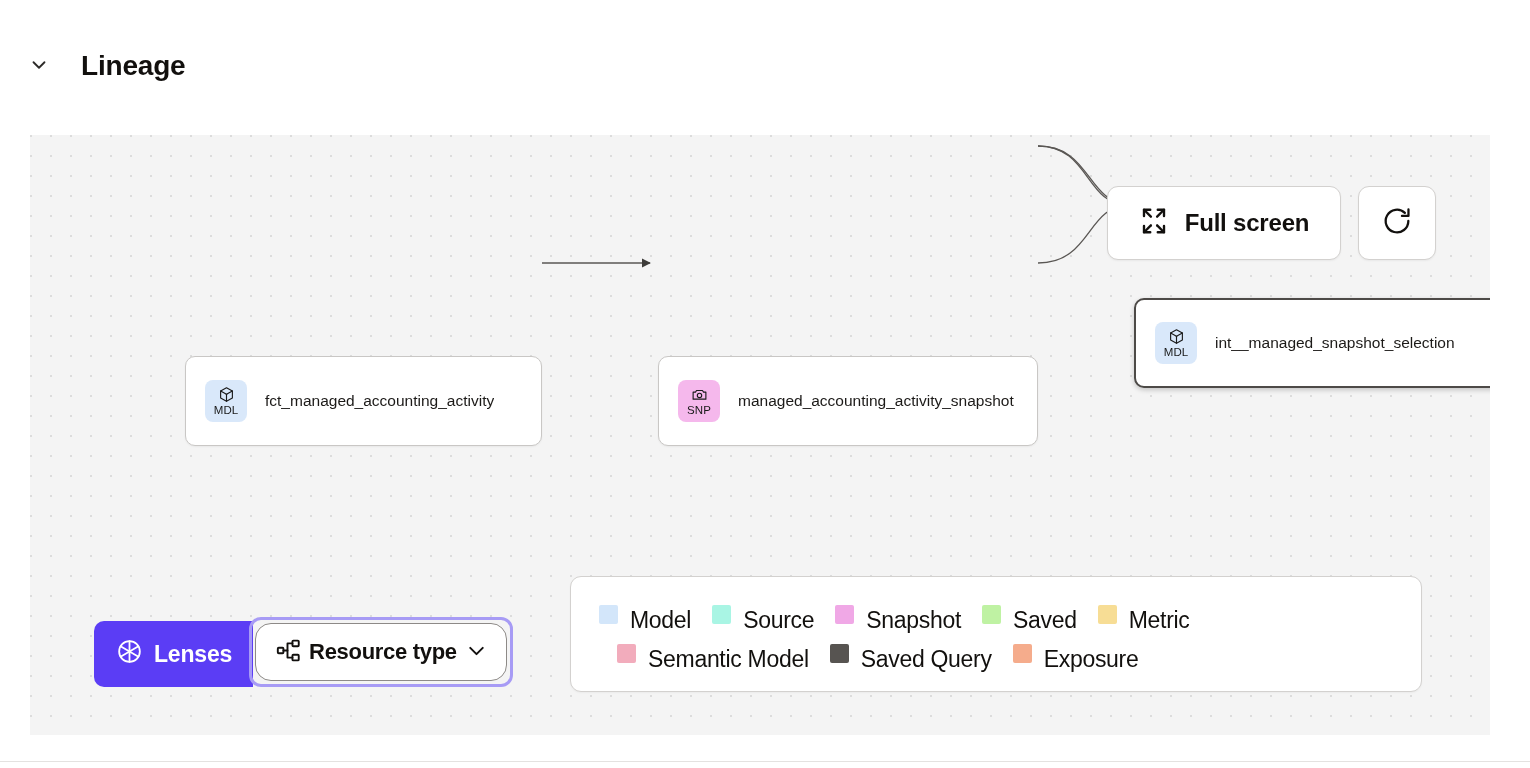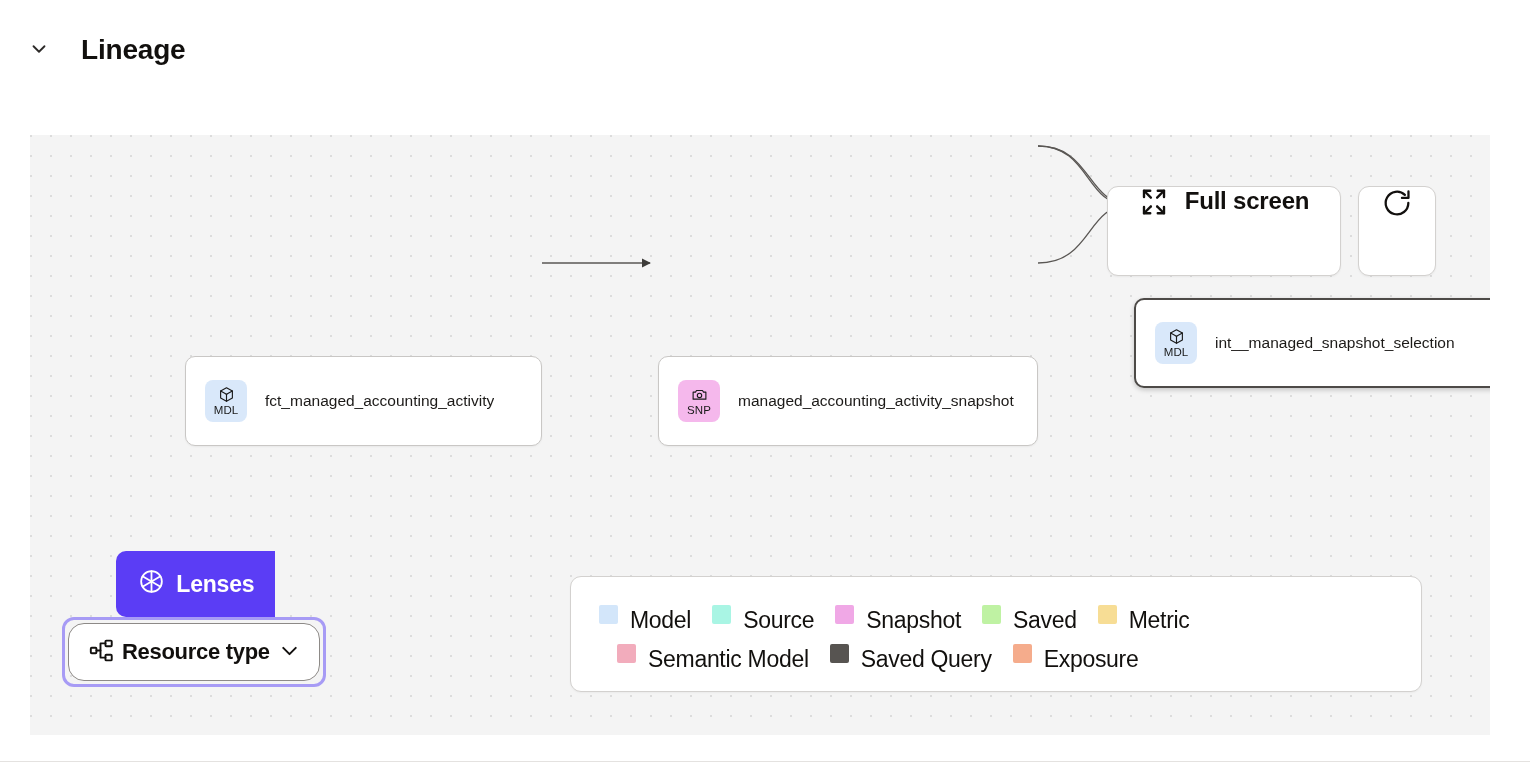--- a/index.html
+++ b/index.html
@@ -7,21 +7,21 @@
     margin: 0; padding: 0;
     width: 1530px; height: 768px;
     background: #ffffff;
     font-family: "Liberation Sans", sans-serif;
     overflow: hidden;
   }
   #page { position: relative; width: 1530px; height: 768px; background:#fff; }
 
   
   .section-header {
-    position: absolute; left: 0; top: 0; width: 100%; height: 100px;
+    position: absolute; left: 0; top: 16px; width: 100%; height: 100px;
     display: flex; align-items: center;
   }
   .chev-toggle {
     position: absolute; left: 26px; top: 36px;
     width: 26px; height: 26px;
     display: flex; align-items: center; justify-content: center;
     cursor: pointer;
   }
   .chev-toggle svg { display:block; }
   .section-title {
@@ -72,29 +72,29 @@
   }
   .node-label {
     margin-left: 18px; font-size: 15.5px; color: #1c1a18;
     white-space: nowrap; overflow: hidden;
   }
 
   
   .canvas-controls { position:absolute; right: 54px; top: 51px; display:flex; gap:17px; }
   .ctl-btn {
     background:#fff; border:1px solid #d3d1cf; border-radius:11px;
-    height: 90px; display:flex; justify-content:center;
+    height: 74px; display:flex; align-items:center; justify-content:center;
     box-shadow: 0 1px 2px rgba(0,0,0,0.05); cursor:pointer;
   }
   .ctl-fullscreen { width: 234px; gap: 16px; }
   .ctl-refresh { width: 78px; }
   .ctl-label { font-size: 24px; font-weight: 600; color:#12100e; letter-spacing:-0.2px; }
 
   
-  .toolbar { position:absolute; left: 36px; bottom: 48px; display:flex; align-items:center;flex-direction:column; }
+  .toolbar { position:absolute; left: 64px; bottom: 48px; display:flex; align-items:flex-end; }
   .lenses-btn {
     background:#5b3df5; color:#fff; height:66px;
     border-radius: 10px 0 0 10px; border:none;
     display:flex; align-items:center; gap:11px;
     padding: 0 21px 0 22px; cursor:pointer;
     font-size: 23px; font-weight: 600; letter-spacing:-0.2px;
   }
   .res-wrap {
     position: relative; margin-left: -4px;
     border: 3px solid #a79bf5; border-radius: 12px;

